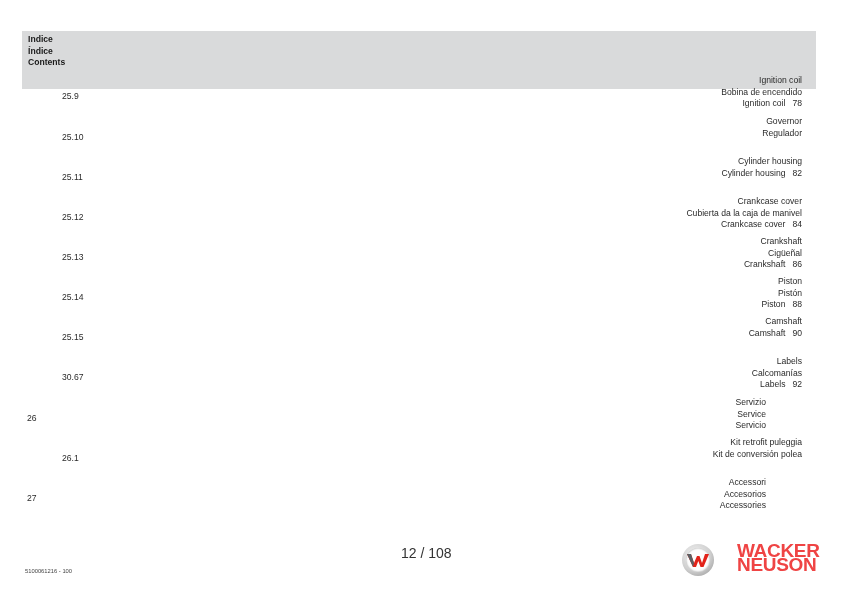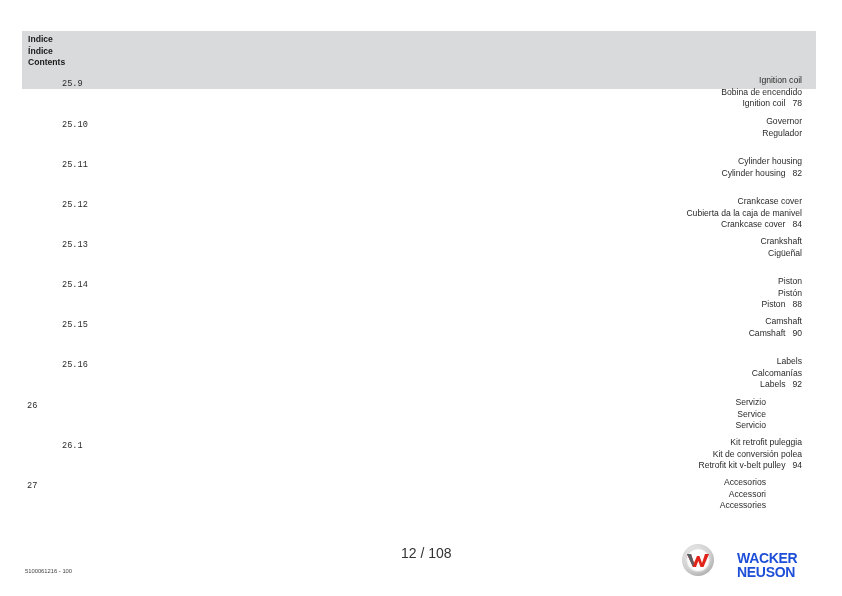--- a/index.html
+++ b/index.html
@@ -2,39 +2,39 @@
 <html><head>
 <meta charset="utf-8">
 <style>
   html, body { margin:0; padding:0; background:#ffffff; }
   body { width:842px; height:596px; position:relative; overflow:hidden;
          font-family:"Liberation Sans", sans-serif; color:#222; }
   .header { position:absolute; left:22px; top:31px; width:794px; height:58px;
             background:#d9dadb; }
   .header .hl { position:absolute; left:6px; font-size:8.6px; font-weight:bold; color:#1a1a1a; line-height:11.5px; }
   .entry { position:absolute; left:0; width:842px; font-size:8.6px; line-height:11.6px; color:#2a2a2a; }
-  .entry .num { position:absolute; left:62px; top:4px;font-family:Liberation Mono, monospace; }
+  .entry .num { position:absolute; left:62px; top:16px; }
   .entry .txt { position:absolute; left:97px; top:0; width:705px; }
   .entry .line { display:block; height:11.6px; white-space:nowrap;text-align:right; }
   .leader { display:flex; align-items:baseline; width:705px; }
   .leader .lt { flex:0 0 auto; padding-right:4px; }
   .leader .dots { flex:1 1 auto; border-bottom:1px dotted #555; height:0; margin-bottom:2px; position:relative; top:-1px; }
   .leader .pg { flex:0 0 auto; padding-left:3px; }
   .chap .num { left:27px;text-align:center; }
   .chap .txt { left:61px; }
   .footer-doc { position:absolute; left:25px; top:568px; font-size:5.8px; color:#444; }
   .footer-page { position:absolute; left:401px; top:545px; font-size:14px; color:#333; }
   .logo { position:absolute; left:682px; top:543px; width:136px; height:34px; }
   .logo-badge { position:absolute; left:0; top:1px; width:32px; height:32px; border-radius:50%;
                 background:radial-gradient(circle at 40% 35%, #f4f4f4 0%, #cfcfcf 55%, #8e8e8e 100%); }
   .logo-badge .inner { position:absolute; left:4px; top:4px; width:24px; height:24px; border-radius:50%;
                 background:#fdfdfd; box-shadow:inset 0 0 2px #999; }
   .logo-badge svg { position:absolute; left:4px; top:6px; }
-  .logo-text { position:absolute; left:55px; top:8px; font-size:14px; font-weight:bold; line-height:14px;
-               color:#1d4ed8; letter-spacing:-0.3px; font-family:"Liberation Sans", sans-serif; }
+  .logo-text { position:absolute; left:55px; top:1px; font-size:19px; font-weight:bold; line-height:14px;
+               color:#ef4444; letter-spacing:-0.3px; font-family:"Liberation Sans", sans-serif; }
 </style>
 </head>
 <body>
 
 <div class="header">
   <div class="hl" style="top:3px">Indice</div>
   <div class="hl" style="top:14.5px">Índice</div>
   <div class="hl" style="top:26px">Contents</div>
 </div>
 
@@ -70,20 +70,21 @@
     <span class="line">Cubierta da la caja de manivel</span>
     <span class="line leader"><span class="lt">Crankcase cover</span><span class="dots"></span><span class="pg">84</span></span>
   </div>
 </div>
 
 <div class="entry" style="top:236px">
   <span class="num">25.13</span>
   <div class="txt">
     <span class="line">Crankshaft</span>
     <span class="line">Cigüeñal</span>
+    <span class="line leader"><span class="lt">Crankshaft</span><span class="dots"></span><span class="pg">86</span></span>
   </div>
 </div>
 
 <div class="entry" style="top:276px">
   <span class="num">25.14</span>
   <div class="txt">
     <span class="line">Piston</span>
     <span class="line">Pistón</span>
     <span class="line leader"><span class="lt">Piston</span><span class="dots"></span><span class="pg">88</span></span>
   </div>
@@ -91,21 +92,21 @@
 
 <div class="entry" style="top:316px">
   <span class="num">25.15</span>
   <div class="txt">
     <span class="line">Camshaft</span>
     <span class="line leader"><span class="lt">Camshaft</span><span class="dots"></span><span class="pg">90</span></span>
   </div>
 </div>
 
 <div class="entry" style="top:356px">
-  <span class="num">25.16</span>
+  <span class="num">30.67</span>
   <div class="txt">
     <span class="line">Labels</span>
     <span class="line">Calcomanías</span>
     <span class="line leader"><span class="lt">Labels</span><span class="dots"></span><span class="pg">92</span></span>
   </div>
 </div>
 
 <div class="entry chap" style="top:397px">
   <span class="num">26</span>
   <div class="txt">
@@ -113,29 +114,28 @@
     <span class="line">Service</span>
     <span class="line">Servicio</span>
   </div>
 </div>
 
 <div class="entry" style="top:437px">
   <span class="num">26.1</span>
   <div class="txt">
     <span class="line">Kit retrofit puleggia</span>
     <span class="line">Kit de conversión polea</span>
-    <span class="line leader"><span class="lt">Retrofit kit v-belt pulley</span><span class="dots"></span><span class="pg">94</span></span>
   </div>
 </div>
 
 <div class="entry chap" style="top:477px">
   <span class="num">27</span>
   <div class="txt">
+    <span class="line">Accessori</span>
     <span class="line">Accesorios</span>
-    <span class="line">Accessori</span>
     <span class="line">Accessories</span>
   </div>
 </div>
 
 <div class="footer-doc">5100061216 - 100</div>
 <div class="footer-page">12 / 108</div>
 
 <div class="logo">
   <div class="logo-badge">
     <div class="inner"></div>

